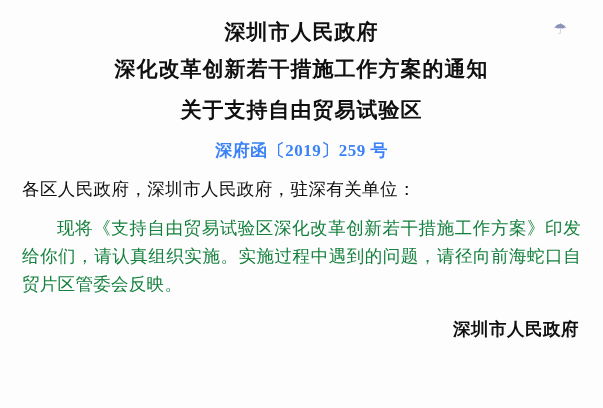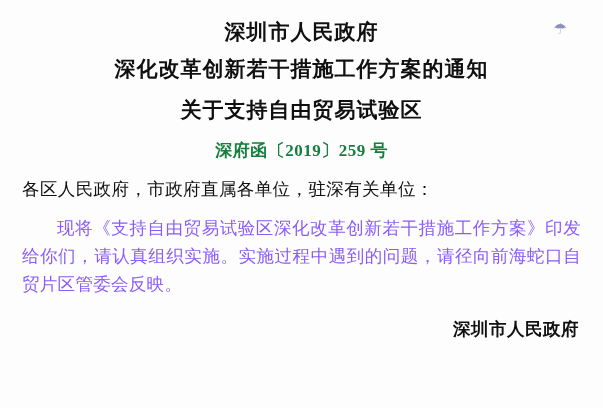--- a/index.html
+++ b/index.html
@@ -49,40 +49,40 @@
   }
   .title-line.l3 {
     margin-bottom: 20px;
   }
   .doc-number {
     text-align: center;
     font-size: 17px;
     font-weight: bold;
     letter-spacing: 0.5px;
     margin: 0 0 16px 0;
-    color: #15803d;
+    color: #3b82f6;
   }
   .body-block {
     padding: 0 22px;
   }
   .salutation {
     font-size: 17.5px;
     line-height: 1.35;
     margin: 0 0 12px 0;
     letter-spacing: 0.4px;
     color: #111111;
   }
   .para {
     font-size: 17.5px;
     line-height: 1.62;
     margin: 0;
     text-indent: 2em;
     letter-spacing: 0.3px;
     text-align: justify;
-    color: #8b5cf6;
+    color: #15803d;
   }
   .signature {
     margin-top: 18px;
     padding-right: 24px;
     text-align: right;
     font-size: 17.5px;
     font-weight: bold;
     letter-spacing: 0.5px;
     color: #111111;
   }
@@ -96,19 +96,19 @@
 
   <div class="title-block">
     <div class="title-line l1">深圳市人民政府</div>
     <div class="title-line l3">深化改革创新若干措施工作方案的通知</div>
     <div class="title-line l2">关于支持自由贸易试验区</div>
   </div>
 
   <div class="doc-number">深府函〔2019〕259 号</div>
 
   <div class="body-block">
-    <div class="salutation">各区人民政府，市政府直属各单位，驻深有关单位：</div>
+    <div class="salutation">各区人民政府，深圳市人民政府，驻深有关单位：</div>
     <div class="para">现将《支持自由贸易试验区深化改革创新若干措施工作方案》印发给你们，请认真组织实施。实施过程中遇到的问题，请径向前海蛇口自贸片区管委会反映。</div>
   </div>
 
   <div class="signature">深圳市人民政府</div>
 
 </div>
 
 </body></html>

